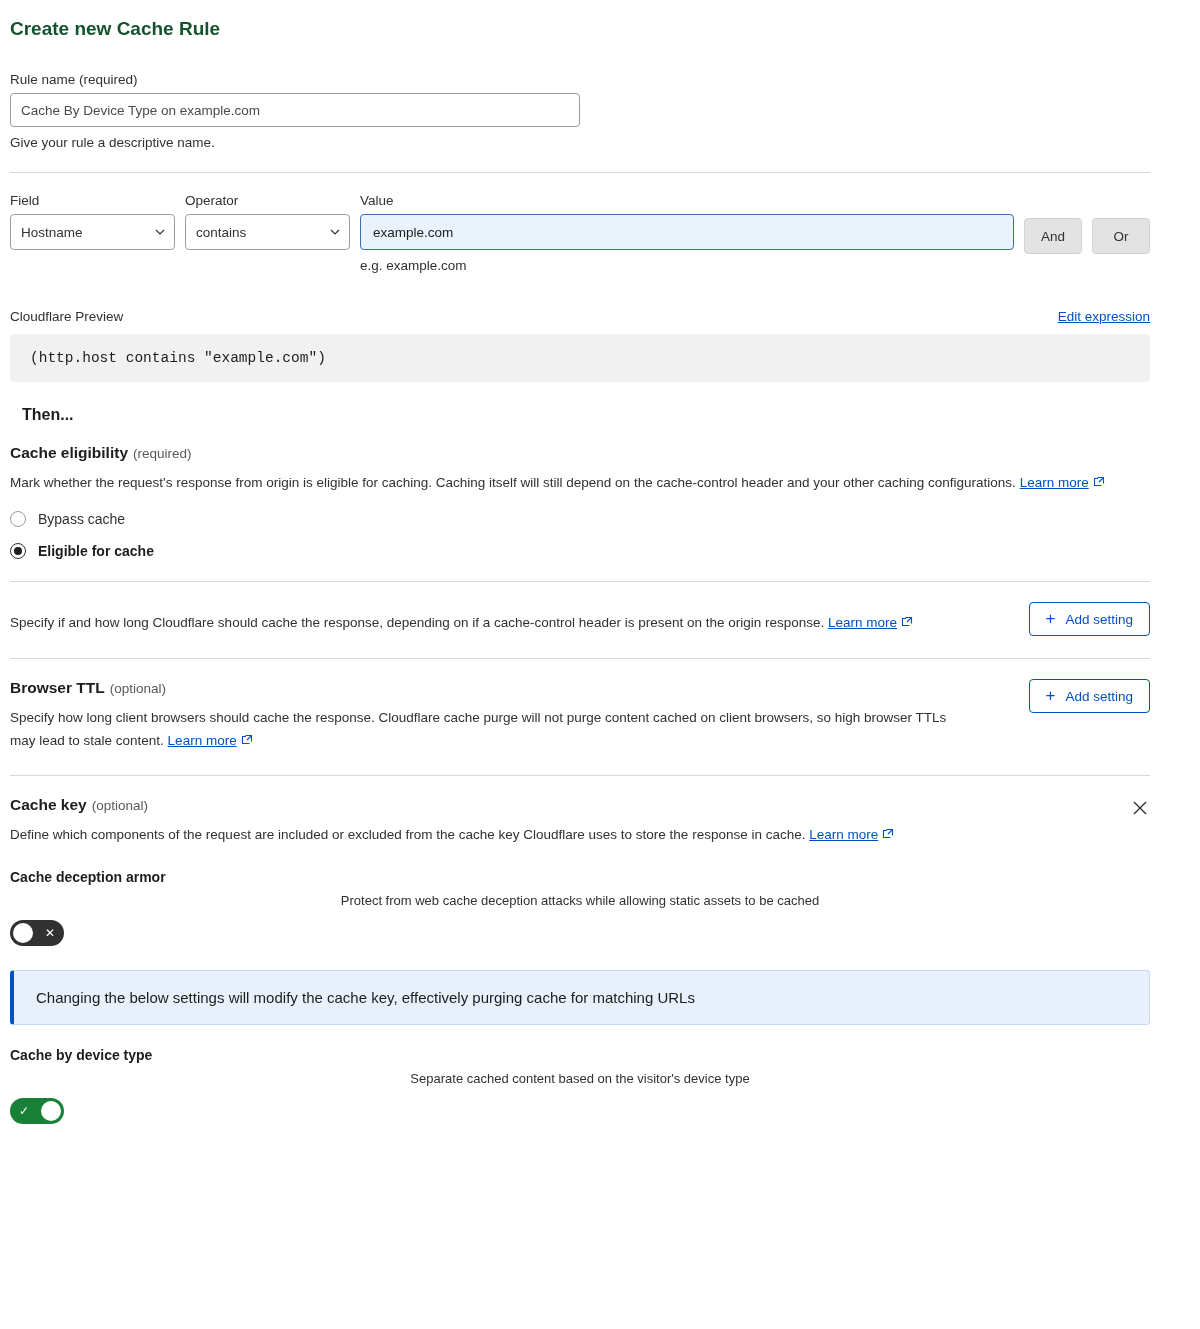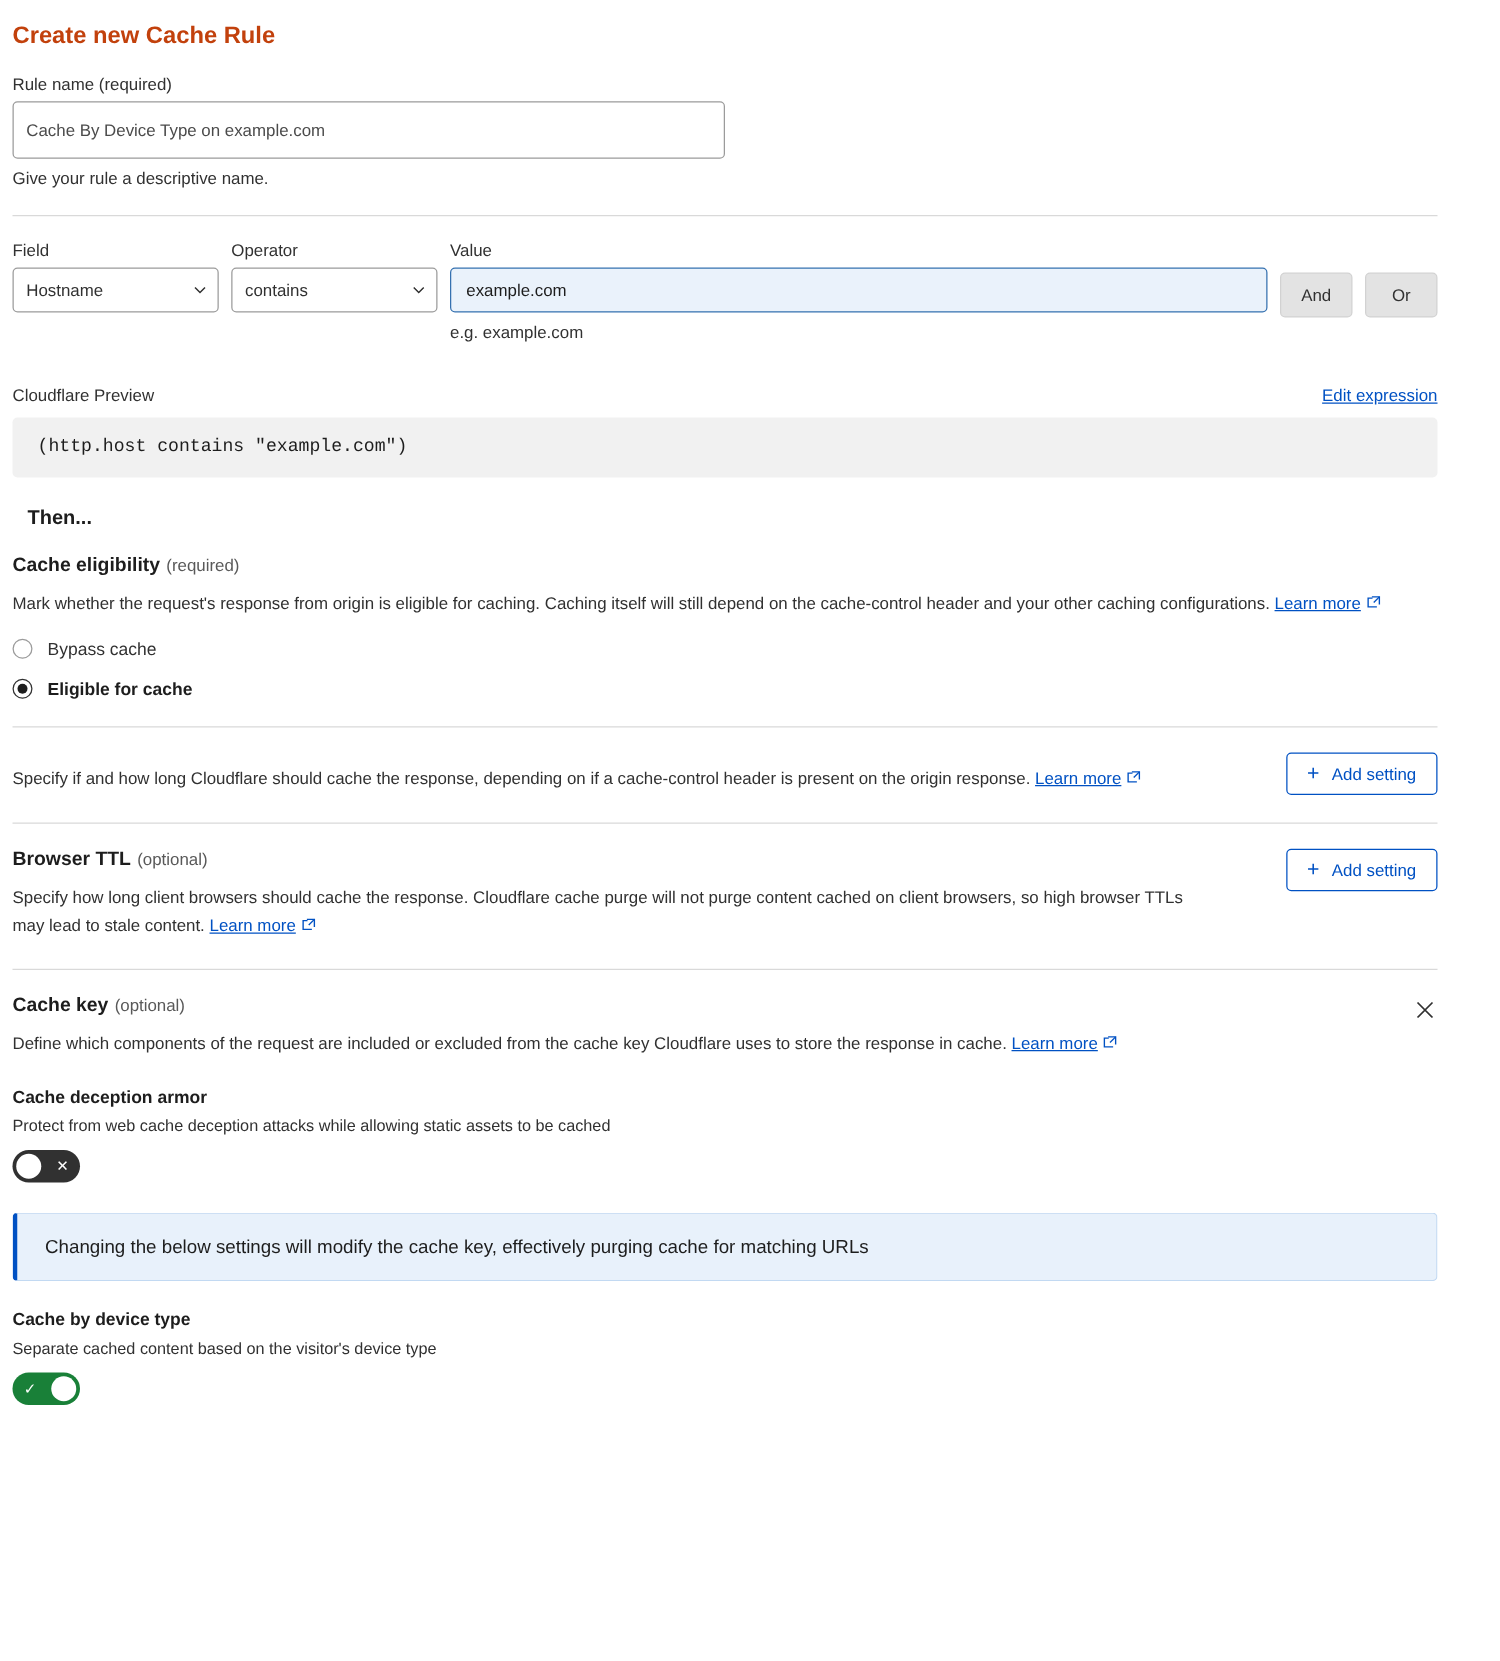--- a/index.html
+++ b/index.html
@@ -14,31 +14,31 @@
     width: 1200px;
     min-height: 1329px;
     position: relative;
   }
   .page {
     padding: 10px 50px 20px 10px;
   }
   .page-title {
     font-size: 19px;
     font-weight: bold;
-    color: #c2410c;
-    margin: 8px 0 20px 0;
+    color: #14532d;
+    margin: 8px 0 32px 0;
   }
   .field-label {
     font-size: 13.5px;
     color: #313131;
     margin-bottom: 6px;
   }
   .text-input {
     width: 570px;
-    height: 46px;
+    height: 34px;
     border: 1px solid #9b9b9b;
     border-radius: 4px;
     padding: 0 10px;
     font-size: 13.5px;
     color: #4b4b4b;
     font-family: "Liberation Sans", sans-serif;
     background: #fff;
     outline: none;
   }
   .help-text {
@@ -241,20 +241,21 @@
   .toggle-label {
     font-size: 14px;
     font-weight: bold;
     color: #1d1d1d;
     margin-top: 22px;
   }
   .toggle-desc {
     font-size: 13px;
     color: #313131;
     margin-top: 8px;
+    text-align: center;
   }
   .toggle {
     width: 54px;
     height: 26px;
     border-radius: 13px;
     position: relative;
     margin-top: 12px;
     cursor: pointer;
   }
   .toggle.off { background: #313131; }

